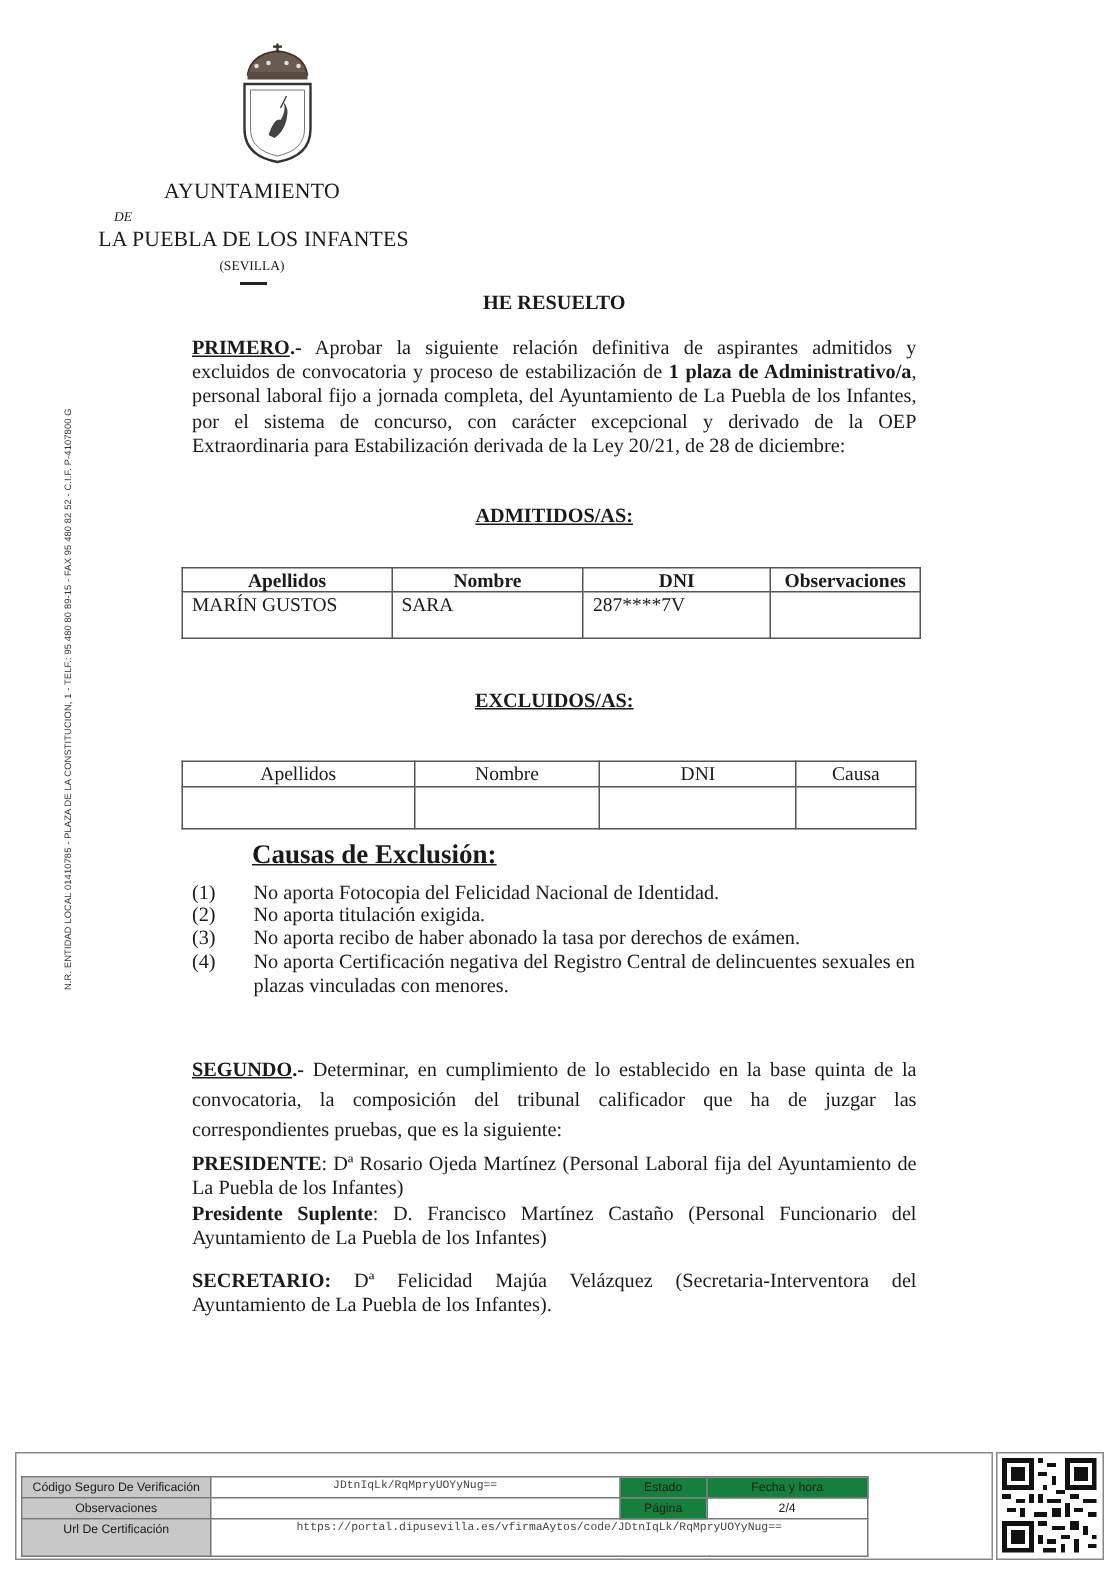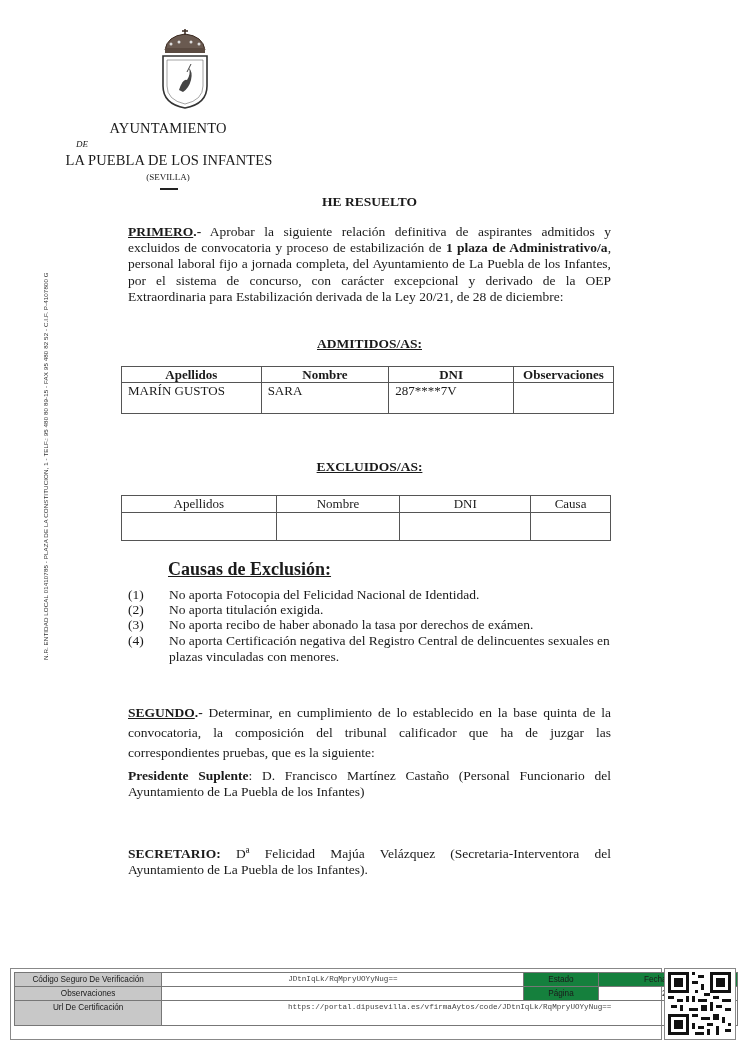--- a/index.html
+++ b/index.html
@@ -21,21 +21,21 @@
 
   .title { left: 128px; top: 194px; width: 483px; text-align: center; font-weight: bold; font-size: 13.5px; }
   .para { left: 128px; width: 483px; font-size: 13.5px; line-height: 16.2px; text-align: justify; }
   .para b.u { text-decoration: underline; }
   .p1 { top: 224px; }
 
   .sec-title { left: 128px; width: 483px; text-align: center; font-weight: bold; font-size: 13.5px; text-decoration: underline; }
   .adm-title { top: 336px; }
   .exc-title { top: 459px; }
 
-  table { border-collapse: collapse; position: absolute; font-size: 13px; }
+  table { border-collapse: collapse; position: absolute; font-size: 13px; margin-top: 12px; }
   table td, table th { border: 1px solid #555; padding: 0 6px; vertical-align: top; }
   .adm-table { left: 121px; top: 366px; width: 493px; }
   .adm-table th { font-weight: bold; text-align: center; height: 15px; line-height: 15px; }
   .adm-table td { height: 30px; line-height: 16px; text-align: left; }
   .exc-table { left: 121px; top: 495px; width: 490px; }
   .exc-table th { font-weight: normal; text-align: center; height: 16px; line-height: 16px; }
   .exc-table td { height: 27px; }
 
   .causes-title { left: 168px; top: 559px; font-weight: bold; font-size: 18px; text-decoration: underline; }
   .cause-item { left: 128px; width: 483px; font-size: 13.5px; line-height: 15.5px; }
@@ -152,27 +152,28 @@
   <span class="cause-text">No aporta recibo de haber abonado la tasa por derechos de exámen.</span>
 </div>
 <div class="abs cause-item" style="top:633px;">
   <span class="cause-num">(4)</span>
   <span class="cause-text">No aporta Certificación negativa del Registro Central de delincuentes sexuales en plazas vinculadas con menores.</span>
 </div>
 
 <div class="abs para p2"><b class="u">SEGUNDO</b><b>.-</b><span> Determinar, en cumplimiento de lo establecido en la base quinta de la convocatoria, la composición del tribunal calificador que ha de juzgar las correspondientes pruebas, que es la siguiente:</span></div>
 
 <div class="abs para p3">
+  <div><b>PRESIDENTE</b><span>: Dª  Rosario Ojeda Martínez   (Personal Laboral fija del Ayuntamiento de La Puebla de los Infantes)</span></div>
   <div><b>Presidente Suplente</b><span>: D. Francisco Martínez Castaño (Personal Funcionario del Ayuntamiento de La Puebla de los Infantes)</span></div>
 </div>
 
 <div class="abs para p4"><b>SECRETARIO:</b><span> Dª Felicidad Majúa Velázquez (Secretaria-Interventora del Ayuntamiento de La Puebla de los Infantes).</span></div>
 
 <div class="abs footer">
-  <table class="ft" style="width:724px;">
+  <table class="ft" style="width:565px;">
     <colgroup>
         <col style="width:130px">
         <col style="width:322px">
         <col style="width:66px">
         <col style="width:124px">
       </colgroup>
     <tbody>
         <tr>
       <td class="lab">Código Seguro De Verificación</td>
       <td class="mono">JDtnIqLk/RqMpryUOYyNug==</td>

